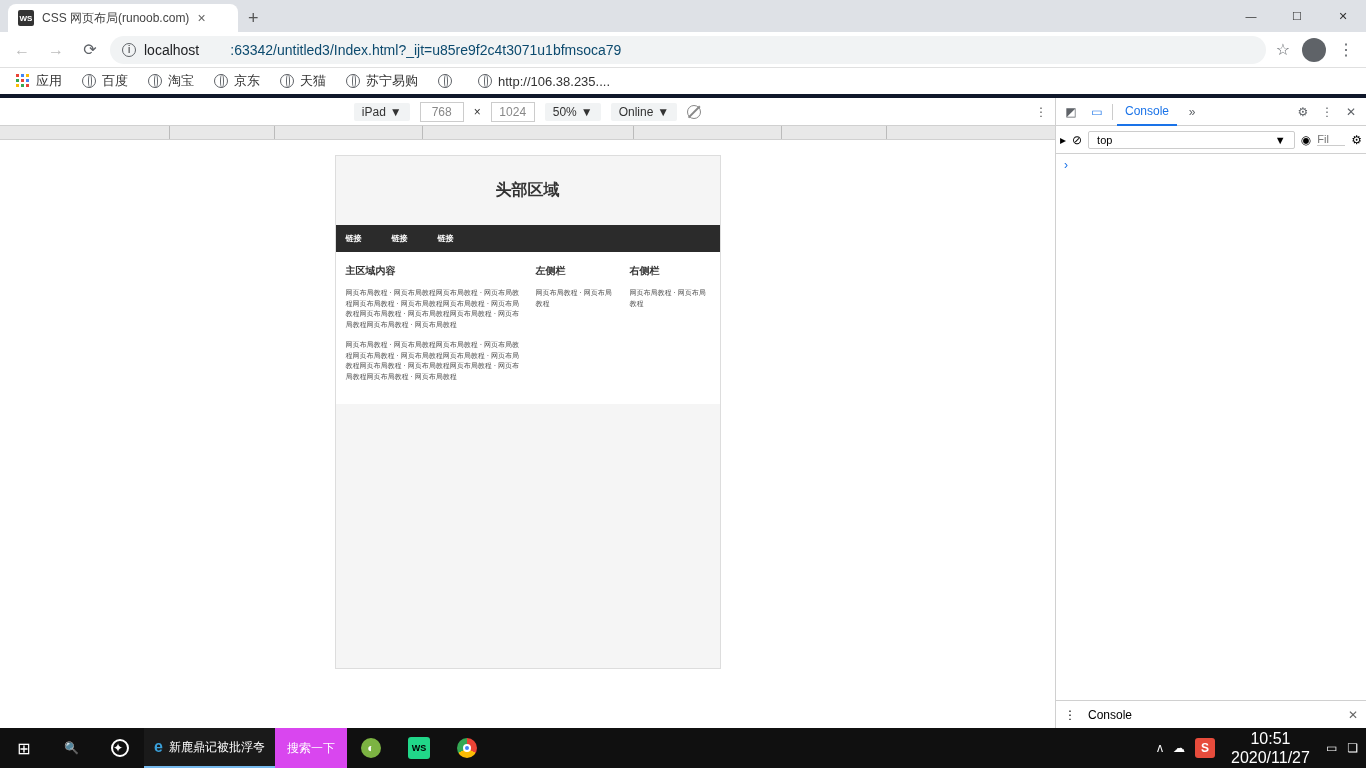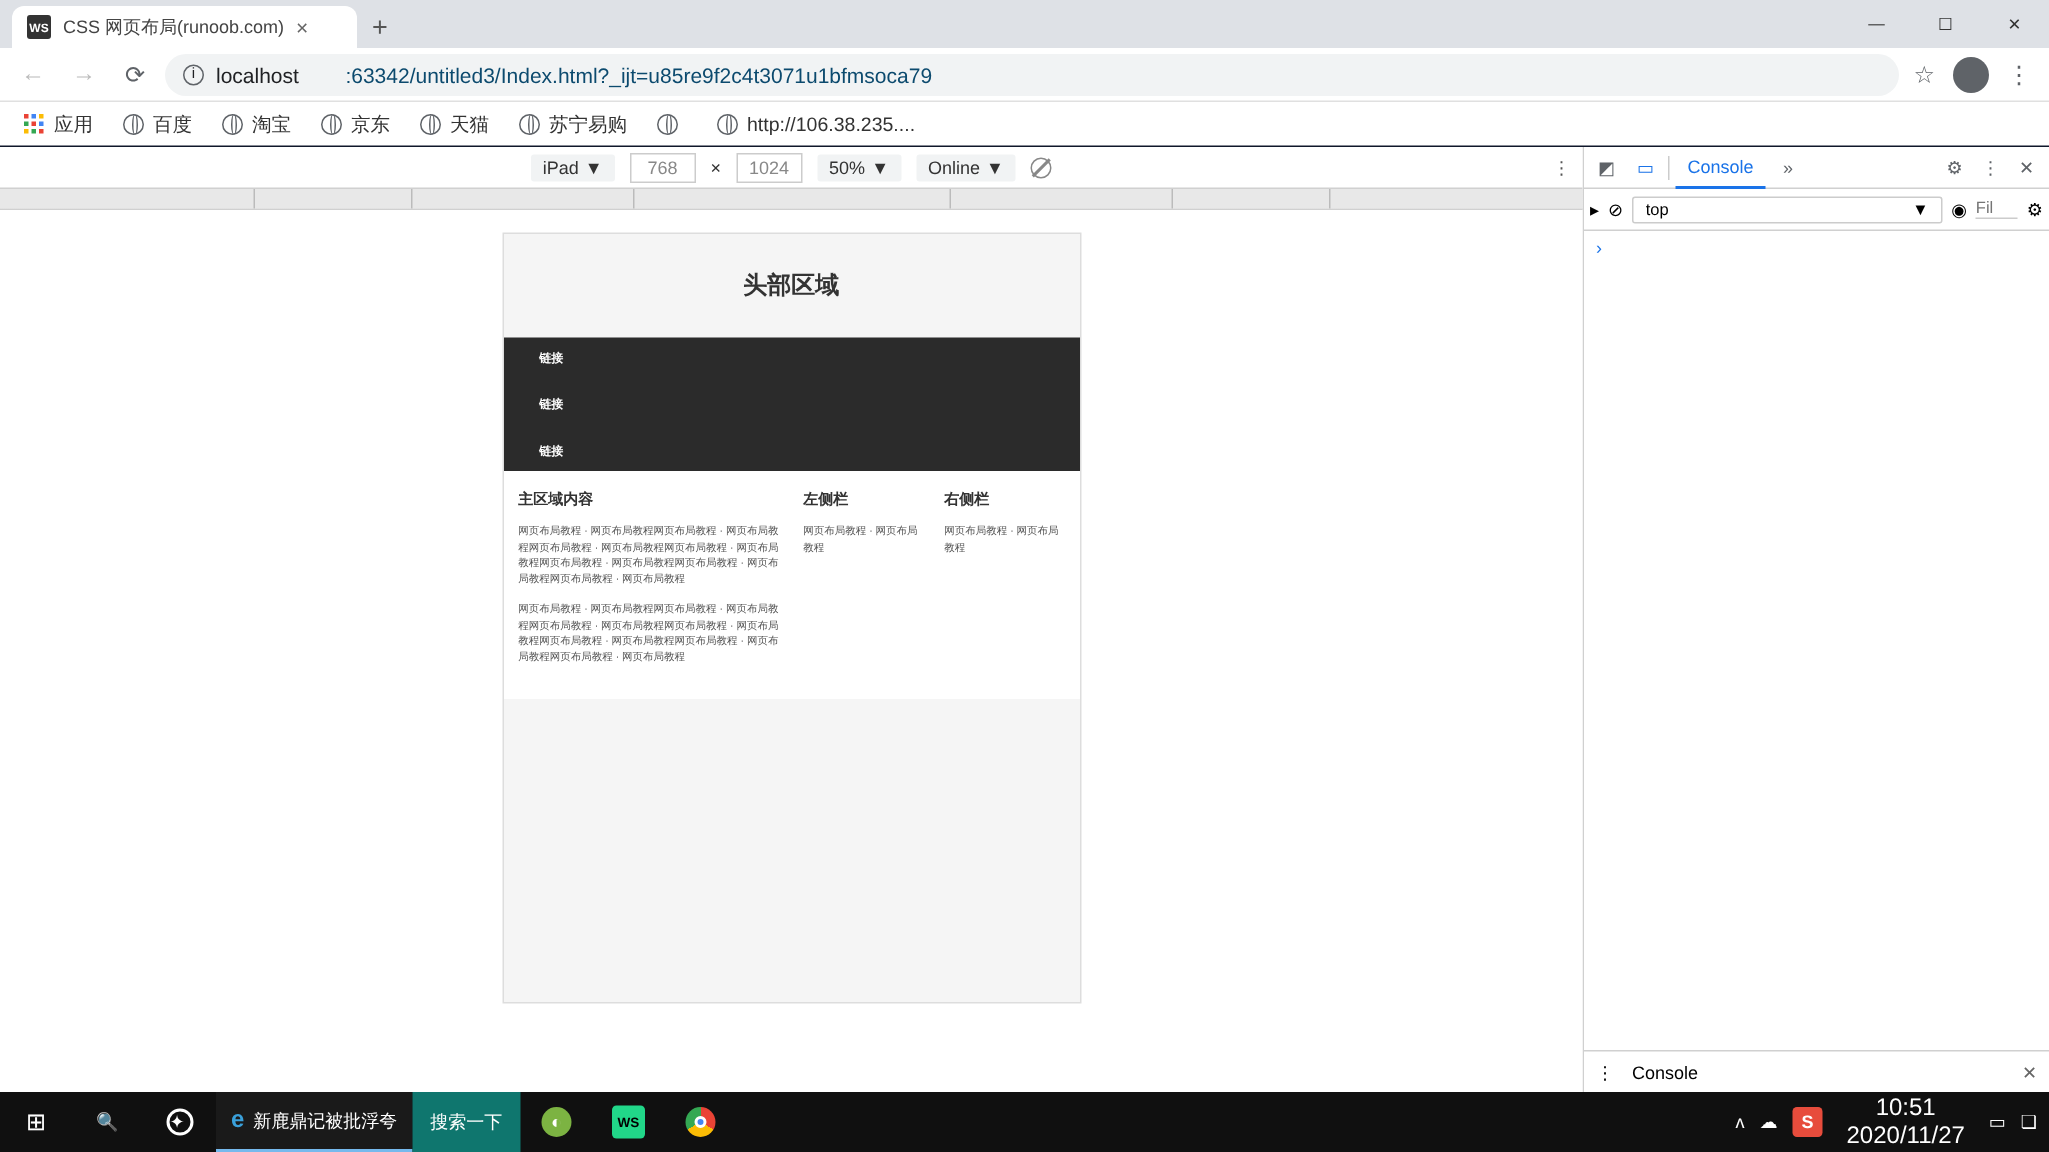--- a/index.html
+++ b/index.html
@@ -18,21 +18,21 @@
 .addr { height: 36px; display: flex; align-items: center; padding: 0 8px; gap: 6px; border-bottom: 1px solid #e0e0e0; }
 .nav-btn { width: 28px; height: 28px; display: flex; align-items: center; justify-content: center; color: #5f6368; font-size: 16px; cursor: pointer; border-radius: 50%; }
 .nav-btn.disabled { color: #bbb; }
 .urlbox { flex: 1; height: 28px; background: #f1f3f4; border-radius: 14px; display: flex; align-items: center; padding: 0 12px; gap: 8px; font-size: 14px; color: #202124; }
 .urlbox .info-icon { width: 14px; height: 14px; border: 1px solid #5f6368; border-radius: 50%; font-size: 10px; display: flex; align-items: center; justify-content: center; }
 .urlbox .host { color: #202124; }
 .urlbox .path { color: #0c4a6e; margin-left: 31px; }
 .addr-right { display: flex; align-items: center; gap: 12px; padding: 0 4px; }
 
 
-.bookmarks { height: 30px; display: flex; align-items: center; padding: 0 8px; gap: 4px; border-bottom: 1px solid #0f172a; font-size: 13px; }
+.bookmarks { height: 30px; display: flex; align-items: center; padding: 0 8px; gap: 4px; border-bottom: 4px solid #0f172a; font-size: 13px; }
 .bk { display: flex; align-items: center; gap: 6px; padding: 4px 8px; cursor: pointer; border-radius: 4px; color: #333; }
 .bk .glb { width: 14px; height: 14px; border: 1.5px solid #5f6368; border-radius: 50%; position: relative; }
 .bk .glb::after { content: ""; position: absolute; left: 5px; top: -1px; width: 2px; height: 14px; border: 1px solid #5f6368; border-radius: 50%; border-top: none; border-bottom: none; }
 .apps-icon { width: 14px; height: 14px; display: grid; grid-template-columns: 1fr 1fr 1fr; gap: 1px; }
 .apps-icon span { background: #ea4335; width: 3px; height: 3px; }
 .apps-icon span:nth-child(2){background:#4285f4}.apps-icon span:nth-child(3){background:#fbbc05}.apps-icon span:nth-child(4){background:#34a853}.apps-icon span:nth-child(5){background:#ea4335}.apps-icon span:nth-child(6){background:#4285f4}.apps-icon span:nth-child(7){background:#fbbc05}.apps-icon span:nth-child(8){background:#34a853}.apps-icon span:nth-child(9){background:#ea4335}
 
 
 .main { display: flex; height: calc(100% - 32px - 36px - 30px - 40px); }
 .left-pane { flex: 1; display: flex; flex-direction: column; border-right: 1px solid #d0d0d0; }
@@ -43,21 +43,21 @@
 .no-icon { width: 14px; height: 14px; border: 1.5px solid #888; border-radius: 50%; position: relative; }
 .no-icon::after { content:""; position:absolute; width: 16px; height: 1.5px; background:#888; transform: rotate(-45deg); top: 5px; left: -2px; }
 .ruler { height: 14px; background: linear-gradient(90deg, #e8e8e8 0, #e8e8e8 100%); border-bottom: 1px solid #d0d0d0; position: relative; }
 .ruler .seg { position:absolute; top:0; bottom:0; border-right: 1px solid #bbb; }
 
 .viewport-area { flex: 1; background: #fff; display: flex; justify-content: center; align-items: flex-start; overflow: hidden; }
 .device-frame { width: 384px; height: 512px; background: #f5f5f5; margin-top: 16px; box-shadow: 0 0 0 1px #ddd; font-size: 8px; color: #333; }
 .hdr { text-align: center; padding: 24px 0 16px; }
 .hdr h1 { font-size: 16px; font-weight: bold; margin-bottom: 8px; }
 .hdr p { font-size: 8px; color: #555; }
-.navbar { background: #2b2b2b; padding: 8px 24px; display: flex; gap: 20px; flex-direction: column; }
+.navbar { background: #2b2b2b; padding: 8px 10px; display: flex; gap: 30px; }
 .navbar a { color: #fff; font-size: 8px; font-weight: bold; }
 .cols { display: flex; background: #fff; padding: 12px 10px; gap: 14px; }
 .col h2 { font-size: 10px; font-weight: bold; margin-bottom: 10px; }
 .col p { font-size: 7px; color: #555; line-height: 1.5; margin-bottom: 10px; }
 .col.side { width: 80px; flex-shrink: 0; }
 .col.mainc { flex: 1; }
 
 
 .devtools { width: 310px; display: flex; flex-direction: column; background: #fff; }
 .dt-tabs { height: 28px; border-bottom: 1px solid #d0d0d0; display: flex; align-items: center; padding: 0 4px; gap: 4px; font-size: 12px; }
@@ -71,21 +71,21 @@
 .dt-toolbar input { width: 28px; border: none; border-bottom: 1px solid #ccc; font-size: 11px; outline: none; }
 .console-body { flex: 1; padding: 4px 8px; font-family: Consolas, monospace; font-size: 12px; color: #1a73e8; }
 .dt-footer { height: 28px; border-top: 1px solid #d0d0d0; display: flex; align-items: center; padding: 0 8px; font-size: 12px; gap: 12px; }
 .dt-footer .close { margin-left: auto; color: #666; cursor: pointer; }
 
 
 .taskbar { position: absolute; bottom: 0; left: 0; right: 0; height: 40px; background: #101010; display: flex; align-items: center; color: #fff; font-size: 12px; }
 .taskbar .tb { width: 48px; height: 40px; display: flex; align-items: center; justify-content: center; cursor: pointer; }
 .taskbar .win { font-size: 16px; }
 .taskbar .ie-task { display: flex; align-items: center; height: 40px; background: #1a1a1a; border-bottom: 2px solid #76b9ed; padding: 0 10px; gap: 6px; }
-.taskbar .search-btn { background: #0f766e; height: 40px; padding: 0 12px; display: flex; align-items: center; cursor: pointer; }
+.taskbar .search-btn { background: #d946ef; height: 40px; padding: 0 12px; display: flex; align-items: center; cursor: pointer; }
 .taskbar .tray { margin-left: auto; display: flex; align-items: center; gap: 10px; padding: 0 8px; }
 .taskbar .clock { text-align: center; font-size: 16px; line-height: 1.2; padding: 0 6px; }
 .sogou { width: 20px; height: 20px; background: #e74c3c; border-radius: 3px; display: flex; align-items: center; justify-content: center; font-weight: bold; }
 .circle-icon { width: 20px; height: 20px; border-radius: 50%; display: flex; align-items: center; justify-content: center; }
 </style>
 </head>
 <body>
 
 <div class="titlebar">
   <div class="tab">

